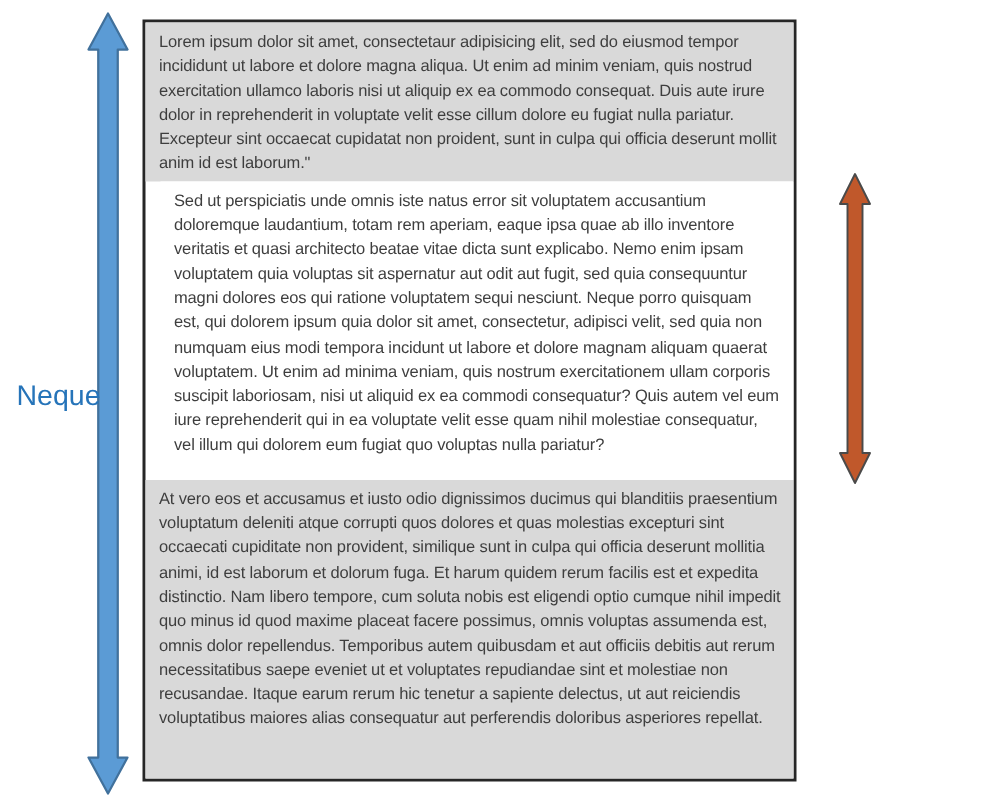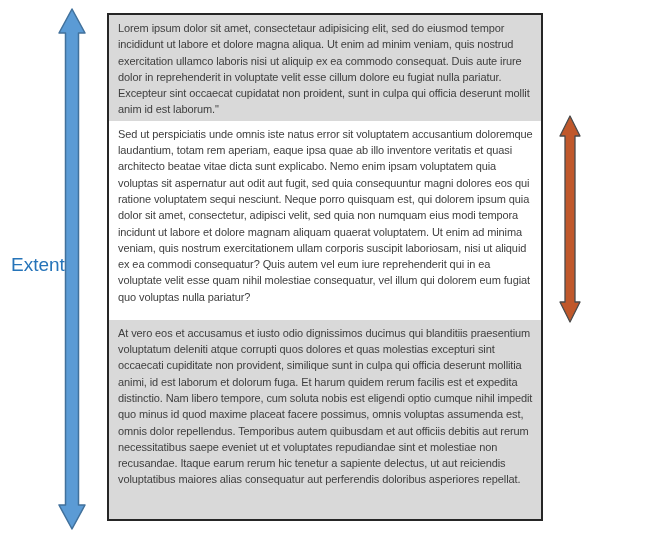--- a/index.html
+++ b/index.html
@@ -10,39 +10,39 @@
   }
   .canvas {
     position: relative;
     width: 663px;
     height: 537px;
     background: #ffffff;
     overflow: hidden;
   }
   .content-box {
     position: absolute;
-    left: 107px;
+    left: 95px;
     top: 13px;
     width: 436px;
     min-height: 506px;
     border: 2px solid #262626;
     box-sizing: border-box;
     background: #ffffff;
   }
   .para {
     font-size: 11px;
     line-height: 16.3px;
     letter-spacing: -0.1px;
     color: #3e3e3e;
     padding: 5px 8px 3px 9px;
     box-sizing: border-box;
     overflow: hidden;
   }
   .para.gray { background: #d9d9d9; }
-  .para.white { background: #ffffff; }
+  .para.white { background: #ffffff; margin-left: 10px; }
   .para-top    { min-height: 104px; }
   .para-middle { min-height: 199px; }
   .para-bottom { min-height: 199px; }
   .arrow-svg {
     position: absolute;
     display: block;
   }
   .extent-arrow   { left: 55px;  top: 7px;   }
   .viewport-arrow { left: 558px; top: 114px; }
   .side-label {
@@ -63,21 +63,21 @@
 </style>
 </head>
 <body>
 
 <div class="canvas">
 
   <svg class="arrow-svg extent-arrow" width="34" height="524" viewBox="0 0 34 524">
     <polygon points="17,2 30,26 23.5,26 23.5,498 30,498 17,522 4,498 10.5,498 10.5,26 4,26" fill="#5B9BD5" stroke="#41719C" stroke-width="1.5" stroke-linejoin="round"></polygon>
   </svg>
 
-  <div class="side-label extent-label">Extent</div>
+  <div class="side-label extent-label">Neque</div>
 
   <div class="content-box">
     <div class="para gray para-top">Lorem ipsum dolor sit amet, consectetaur adipisicing elit, sed do eiusmod tempor incididunt ut labore et dolore magna aliqua. Ut enim ad minim veniam, quis nostrud exercitation ullamco laboris nisi ut aliquip ex ea commodo consequat. Duis aute irure dolor in reprehenderit in voluptate velit esse cillum dolore eu fugiat nulla pariatur. Excepteur sint occaecat cupidatat non proident, sunt in culpa qui officia deserunt mollit anim id est laborum."</div>
     <div class="para white para-middle">Sed ut perspiciatis unde omnis iste natus error sit voluptatem accusantium doloremque laudantium, totam rem aperiam, eaque ipsa quae ab illo inventore veritatis et quasi architecto beatae vitae dicta sunt explicabo. Nemo enim ipsam voluptatem quia voluptas sit aspernatur aut odit aut fugit, sed quia consequuntur magni dolores eos qui ratione voluptatem sequi nesciunt. Neque porro quisquam est, qui dolorem ipsum quia dolor sit amet, consectetur, adipisci velit, sed quia non numquam eius modi tempora incidunt ut labore et dolore magnam aliquam quaerat voluptatem. Ut enim ad minima veniam, quis nostrum exercitationem ullam corporis suscipit laboriosam, nisi ut aliquid ex ea commodi consequatur? Quis autem vel eum iure reprehenderit qui in ea voluptate velit esse quam nihil molestiae consequatur, vel illum qui dolorem eum fugiat quo voluptas nulla pariatur?</div>
     <div class="para gray para-bottom">At vero eos et accusamus et iusto odio dignissimos ducimus qui blanditiis praesentium voluptatum deleniti atque corrupti quos dolores et quas molestias excepturi sint occaecati cupiditate non provident, similique sunt in culpa qui officia deserunt mollitia animi, id est laborum et dolorum fuga. Et harum quidem rerum facilis est et expedita distinctio. Nam libero tempore, cum soluta nobis est eligendi optio cumque nihil impedit quo minus id quod maxime placeat facere possimus, omnis voluptas assumenda est, omnis dolor repellendus. Temporibus autem quibusdam et aut officiis debitis aut rerum necessitatibus saepe eveniet ut et voluptates repudiandae sint et molestiae non recusandae. Itaque earum rerum hic tenetur a sapiente delectus, ut aut reiciendis voluptatibus maiores alias consequatur aut perferendis doloribus asperiores repellat.</div>
   </div>
 
   <svg class="arrow-svg viewport-arrow" width="24" height="210" viewBox="0 0 24 210">
     <polygon points="12,2 22,22 17,22 17,188 22,188 12,208 2,188 7,188 7,22 2,22" fill="#C0582B" stroke="#4A4A4A" stroke-width="1.3" stroke-linejoin="round"></polygon>
   </svg>

